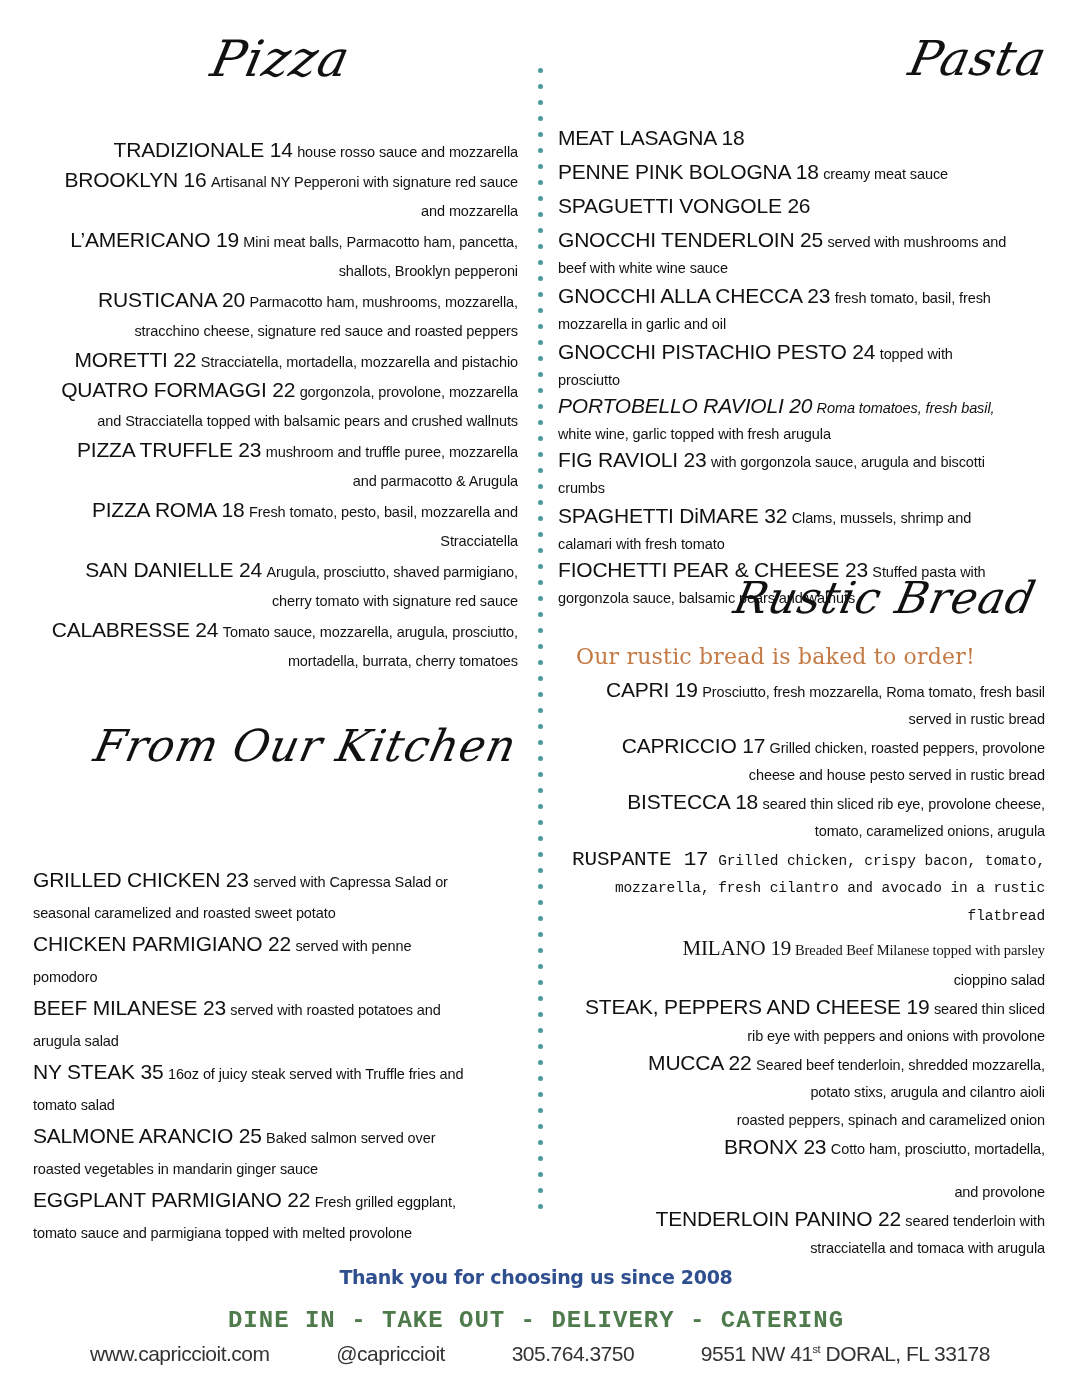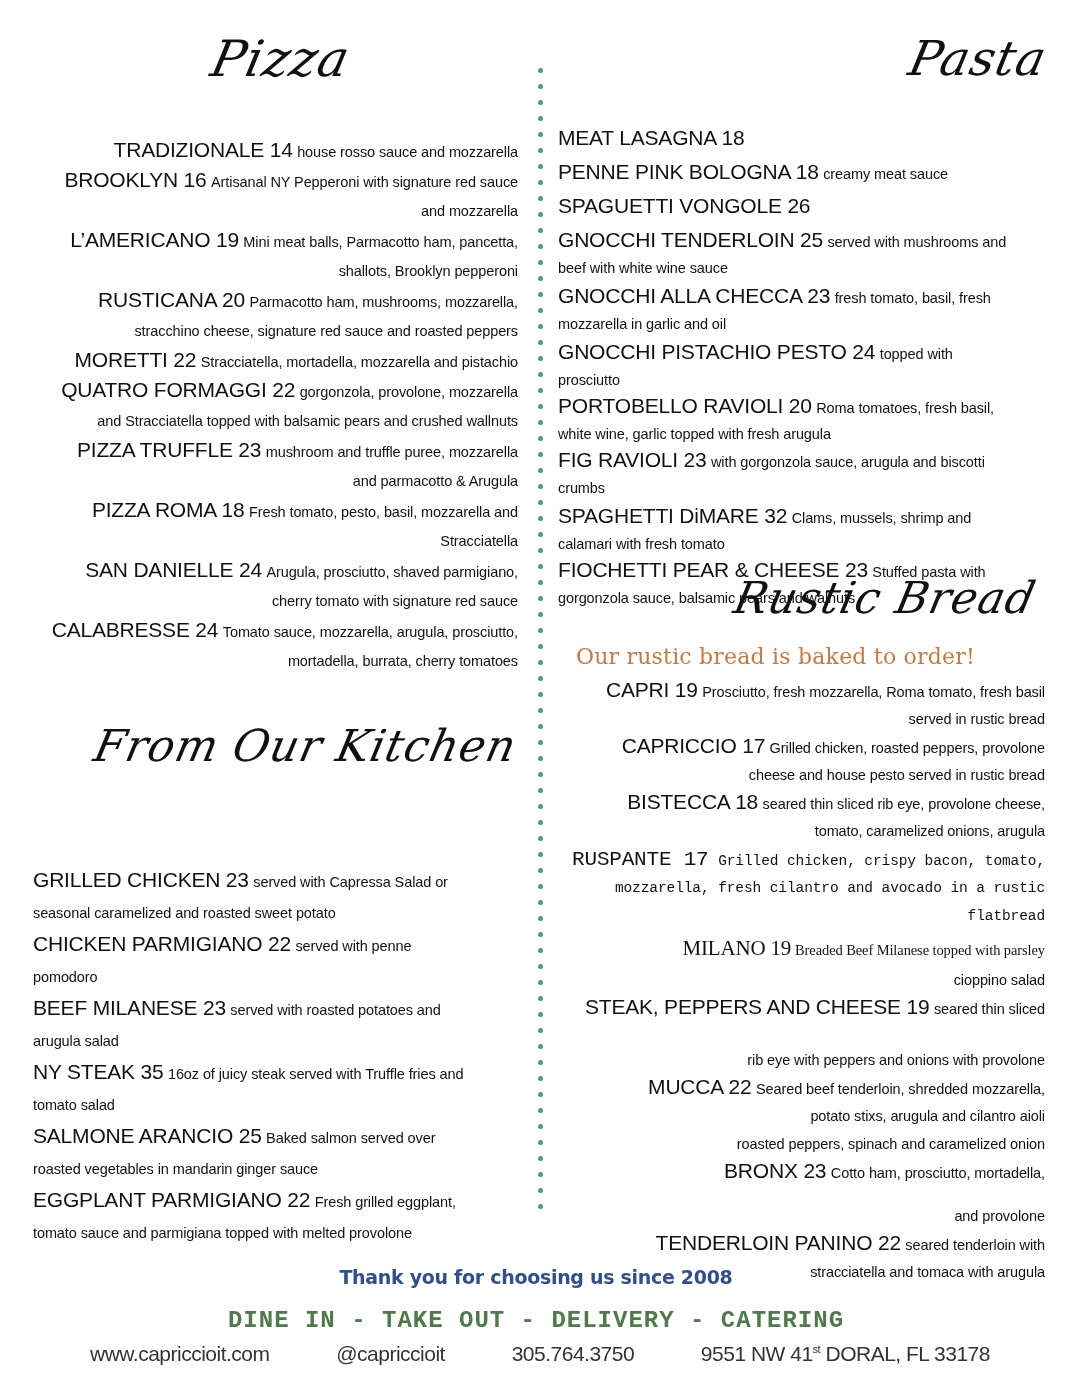--- a/index.html
+++ b/index.html
@@ -186,21 +186,21 @@
     </div>
     <div style="margin-bottom: 2px;">
       <p class="item" style="line-height: 32px;"><span class="name">GNOCCHI ALLA CHECCA 23</span> <span class="desc">fresh tomato, basil, fresh</span></p>
       <p class="item" style="line-height: 20px;"><span class="desc">mozzarella in garlic and oil</span></p>
     </div>
     <div style="margin-bottom: 0px;">
       <p class="item" style="line-height: 32px;"><span class="name">GNOCCHI PISTACHIO PESTO 24</span> <span class="desc">topped with</span></p>
       <p class="item" style="line-height: 20px;"><span class="desc">prosciutto</span></p>
     </div>
     <div style="margin-bottom: 0px;">
-      <p class="item" style="line-height: 32px;"><span class="name">PORTOBELLO RAVIOLI 20</span> <span class="desc">Roma tomatoes, fresh basil,</span></p>
+      <p class="item" style="line-height: 32px; font-style: italic;"><span class="name">PORTOBELLO RAVIOLI 20</span> <span class="desc">Roma tomatoes, fresh basil,</span></p>
       <p class="item" style="line-height: 20px;"><span class="desc">white wine, garlic topped with fresh arugula</span></p>
     </div>
     <div style="margin-bottom: 2px;">
       <p class="item" style="line-height: 32px;"><span class="name">FIG RAVIOLI 23</span> <span class="desc"> with gorgonzola sauce, arugula and biscotti</span></p>
       <p class="item" style="line-height: 20px;"><span class="desc">crumbs</span></p>
     </div>
     <div style="margin-bottom: 0px;">
       <p class="item" style="line-height: 32px;"><span class="name">SPAGHETTI DiMARE 32</span> <span class="desc">Clams, mussels, shrimp and</span></p>
       <p class="item" style="line-height: 20px;"><span class="desc">calamari  with fresh tomato</span></p>
     </div>
@@ -228,21 +228,21 @@
     <div style="margin-bottom: 2px; font-family: Liberation Mono, monospace;">
       <p class="item" style="line-height: 26px;"><span class="name">RUSPANTE 17</span> <span class="desc">Grilled chicken, crispy bacon, tomato,</span></p>
       <p class="item" style="line-height: 28px;"><span class="desc">mozzarella, fresh cilantro and avocado in a rustic flatbread</span></p>
     </div>
     <div style="margin-bottom: 0px;">
       <p class="item" style="line-height: 32px; font-family: Liberation Serif, serif;"><span class="name">MILANO 19</span> <span class="desc">Breaded Beef Milanese topped with parsley</span></p>
       <p class="item" style="line-height: 28px;"><span class="desc">cioppino salad</span></p>
     </div>
     <div style="margin-bottom: 0px;">
       <p class="item" style="line-height: 26px;"><span class="name">STEAK, PEPPERS AND CHEESE 19</span> <span class="desc">seared thin sliced</span></p>
-      <p class="item" style="line-height: 28px; margin-top: 24px;"><span class="desc">rib eye with peppers and onions with provolone</span></p>
+      <p class="item" style="line-height: 28px;"><span class="desc">rib eye with peppers and onions with provolone</span></p>
     </div>
     <div style="margin-bottom: 0px;">
       <p class="item" style="line-height: 26px;"><span class="name">MUCCA 22</span> <span class="desc">Seared beef tenderloin, shredded mozzarella,</span></p>
       <p class="item" style="line-height: 28px;"><span class="desc">potato stixs, arugula and cilantro aioli</span></p>
     </div>
     <div style="margin-bottom: 0px;">
       <p class="item" style="line-height: 28px;"><span class="desc">roasted peppers, spinach and caramelized onion</span></p>
     </div>
     <div style="margin-bottom: 0px;">
       <p class="item" style="line-height: 26px;"><span class="name">BRONX 23</span> <span class="desc">Cotto ham, prosciutto, mortadella,</span></p>

